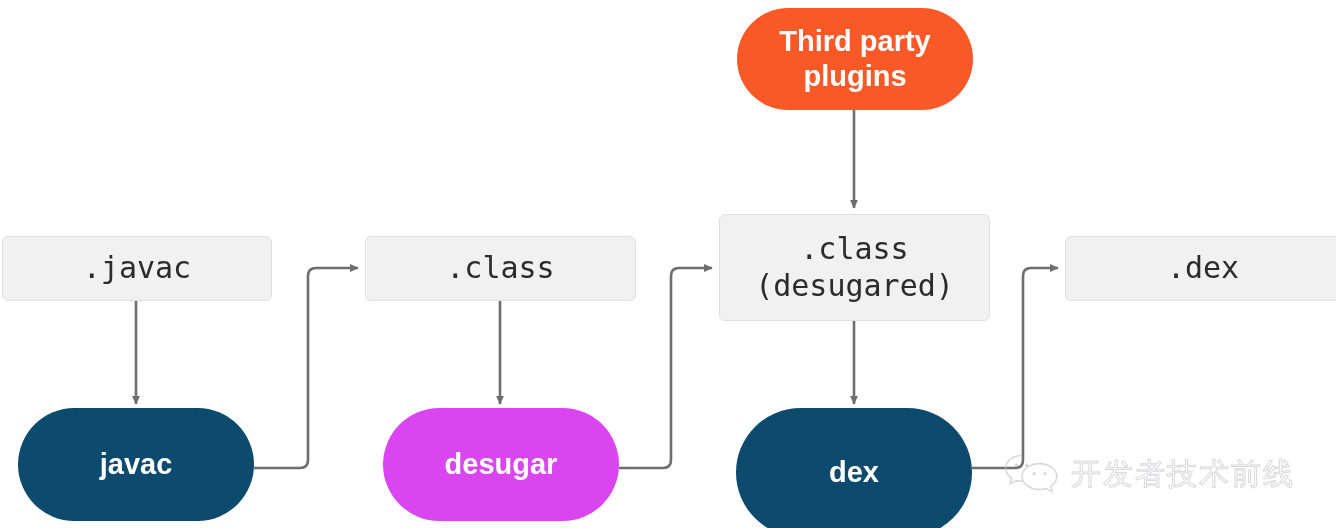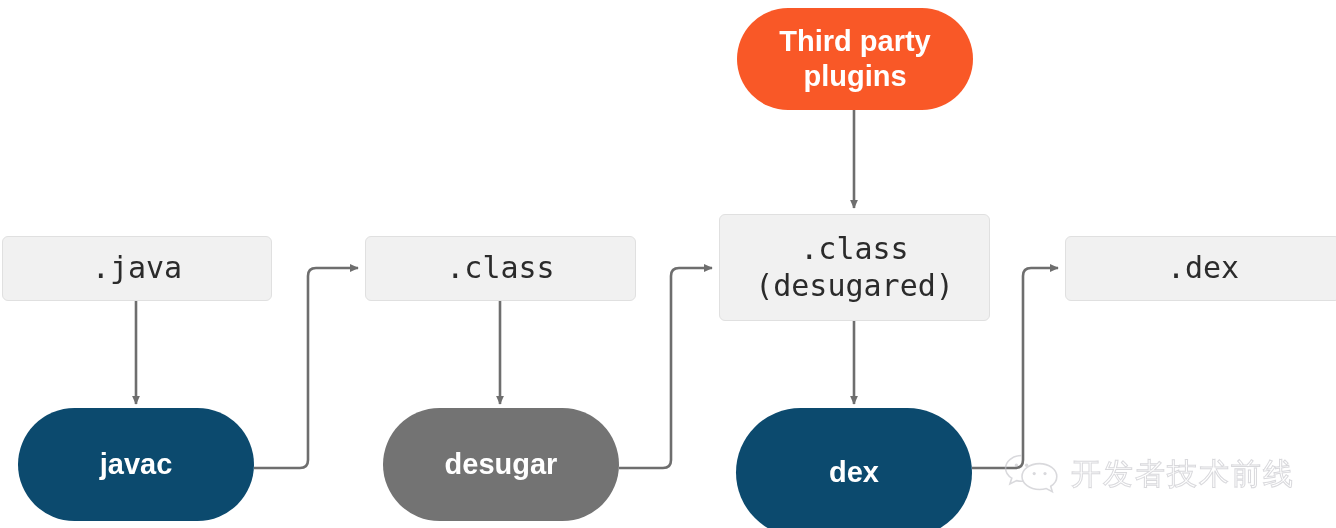--- a/index.html
+++ b/index.html
@@ -56,21 +56,21 @@
     text-align: center;
     color: #ffffff;
     font-family: "Liberation Sans", sans-serif;
     font-size: 29px;
     font-weight: 700;
     line-height: 1.2;
     white-space: pre-line;
   }
   .pill-node.orange { background: #f95827; }
   .pill-node.cyan   { background: #0c4a6e; }
-  .pill-node.green  { background: #737373; }
+  .pill-node.green  { background: #d946ef; }
 
   
   #watermark {
     position: absolute;
     display: flex;
     align-items: center;
     gap: 10px;
     opacity: 0.62;
     user-select: none;
   }
@@ -107,21 +107,21 @@
     <path d="M619,468 L663,468 Q671,468 671,460 L671,276 Q671,268 679,268 L712,268" fill="none" stroke="#6e6e6e" stroke-width="2.6" marker-end="url(#ah)"></path>
 
     <path d="M854,321 L854,404" fill="none" stroke="#6e6e6e" stroke-width="2.6" marker-end="url(#ah)"></path>
 
     <path d="M972,468 L1015,468 Q1023,468 1023,460 L1023,276 Q1023,268 1031,268 L1058,268" fill="none" stroke="#6e6e6e" stroke-width="2.6" marker-end="url(#ah)"></path>
   </svg>
 
   <div class="pill-node orange" style="left:737px; top:8px; width:236px; height:102px;">Third party
 plugins</div>
 
-  <div class="rect-node" style="left:2px; top:236px; width:270px; height:65px;">.java</div>
+  <div class="rect-node" style="left:2px; top:236px; width:270px; height:65px;">.javac</div>
 
   <div class="rect-node" style="left:365px; top:236px; width:271px; height:65px;">.class</div>
 
   <div class="rect-node" style="left:719px; top:214px; width:271px; height:107px;">.class
 (desugared)</div>
 
   <div class="rect-node" style="left:1065px; top:236px; width:276px; height:65px;">.dex</div>
 
   <div class="pill-node cyan" style="left:18px; top:408px; width:236px; height:113px;">javac</div>
 

